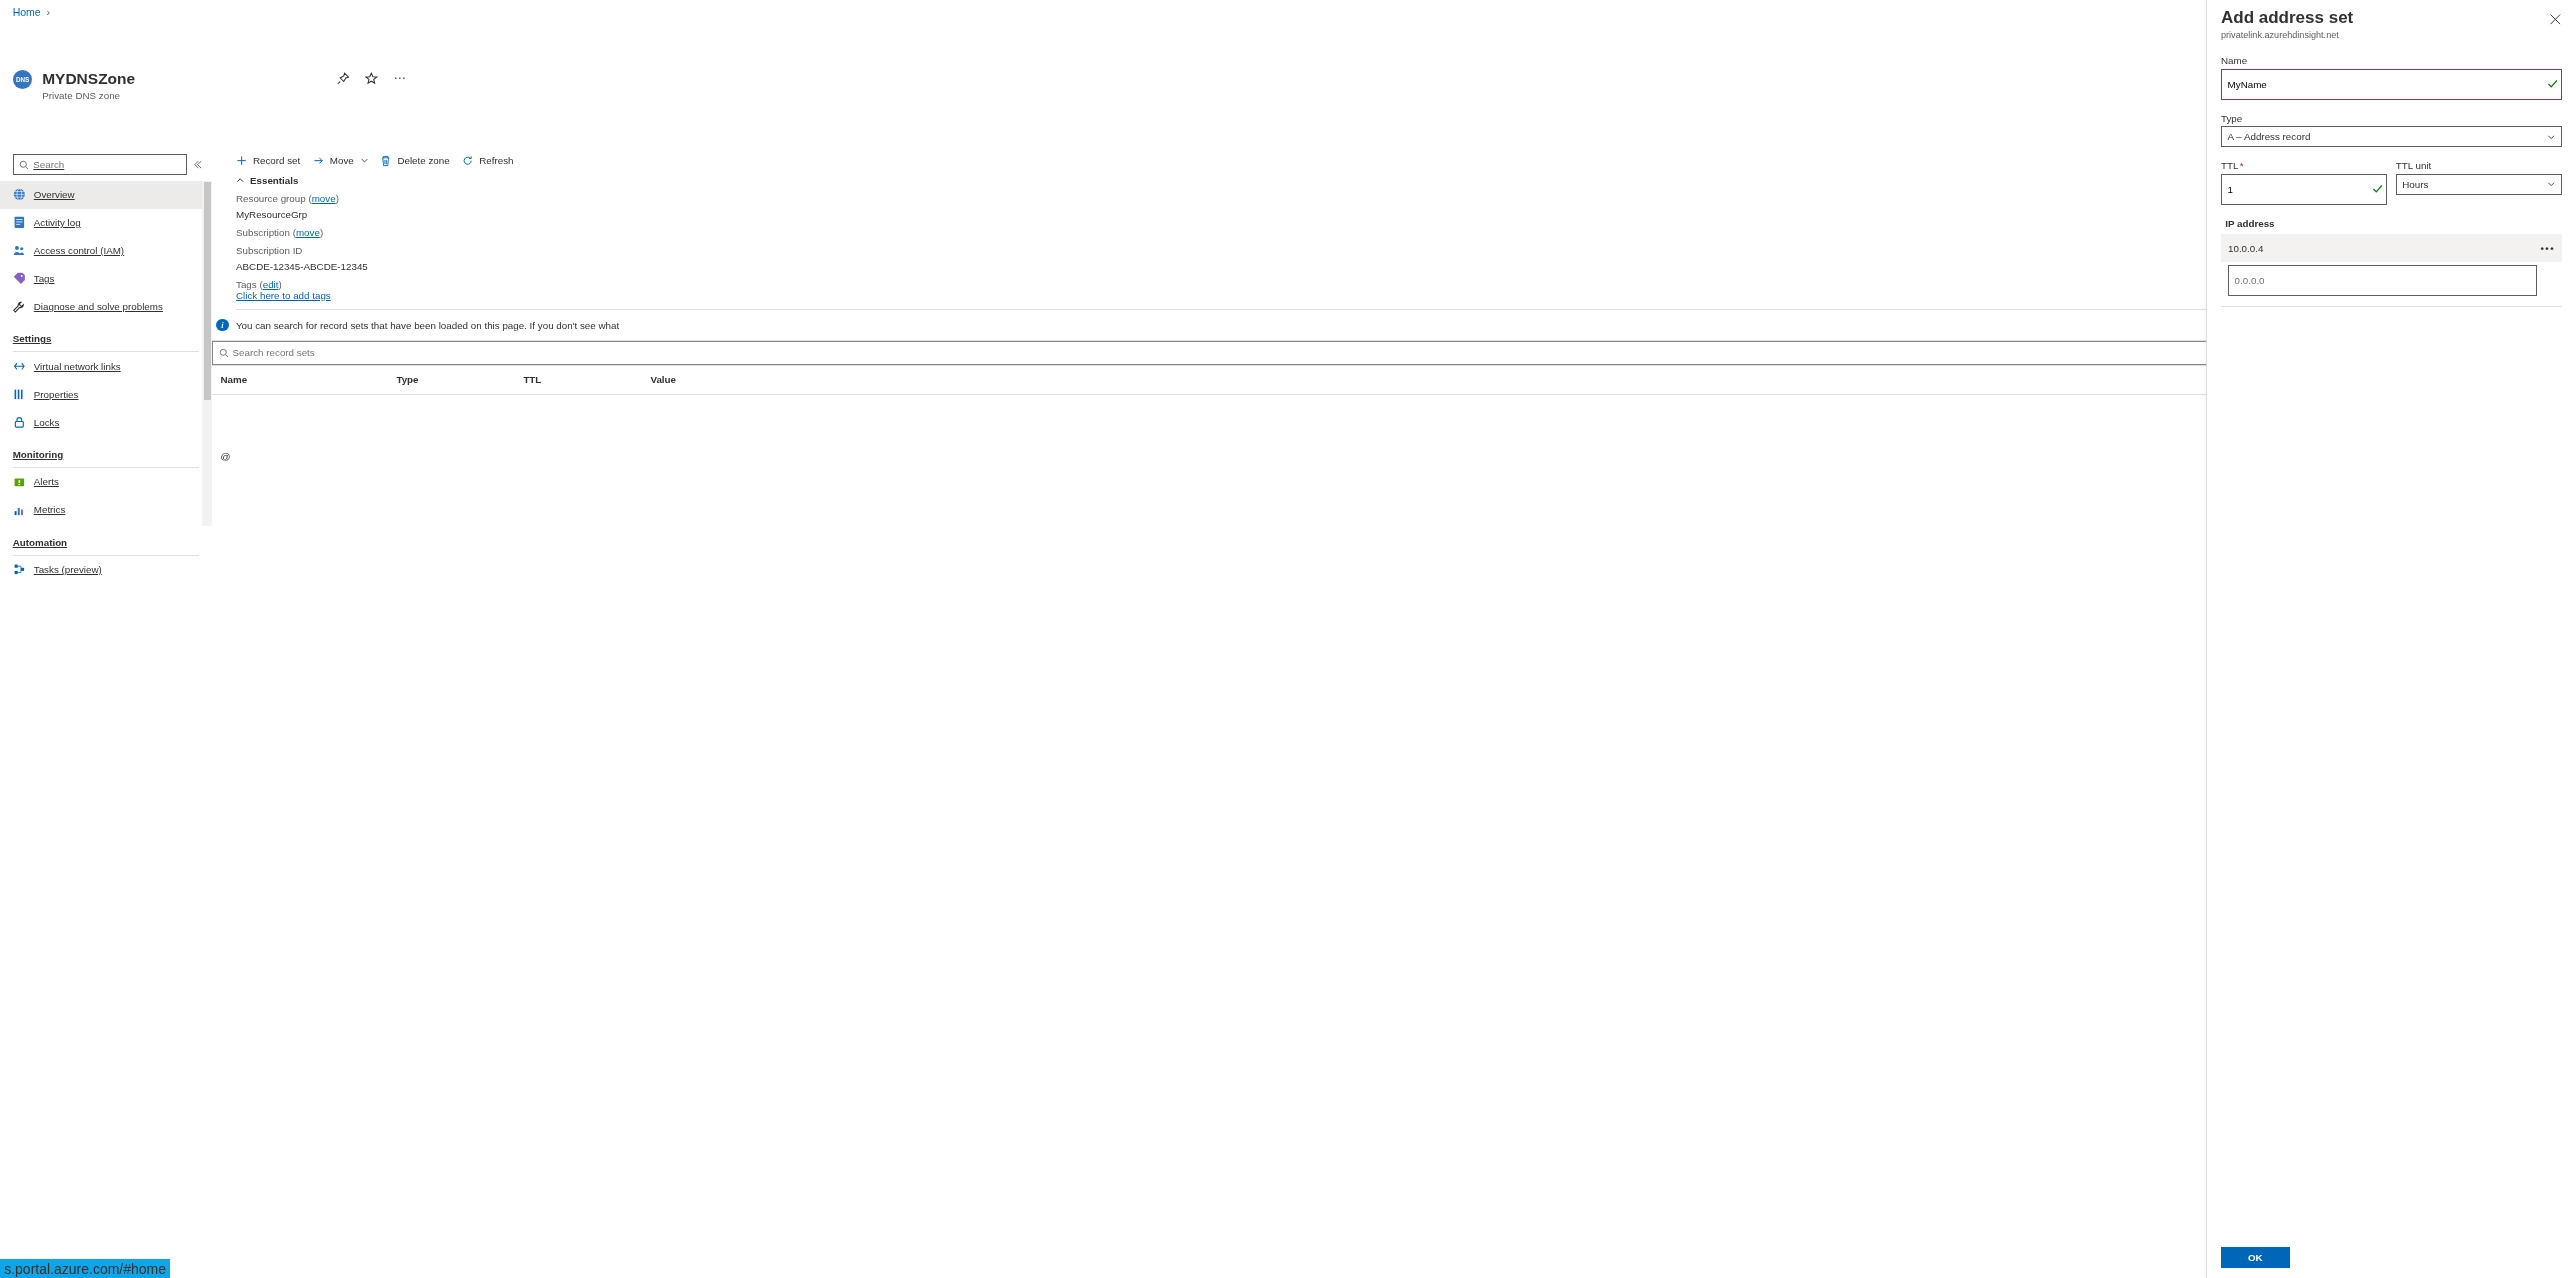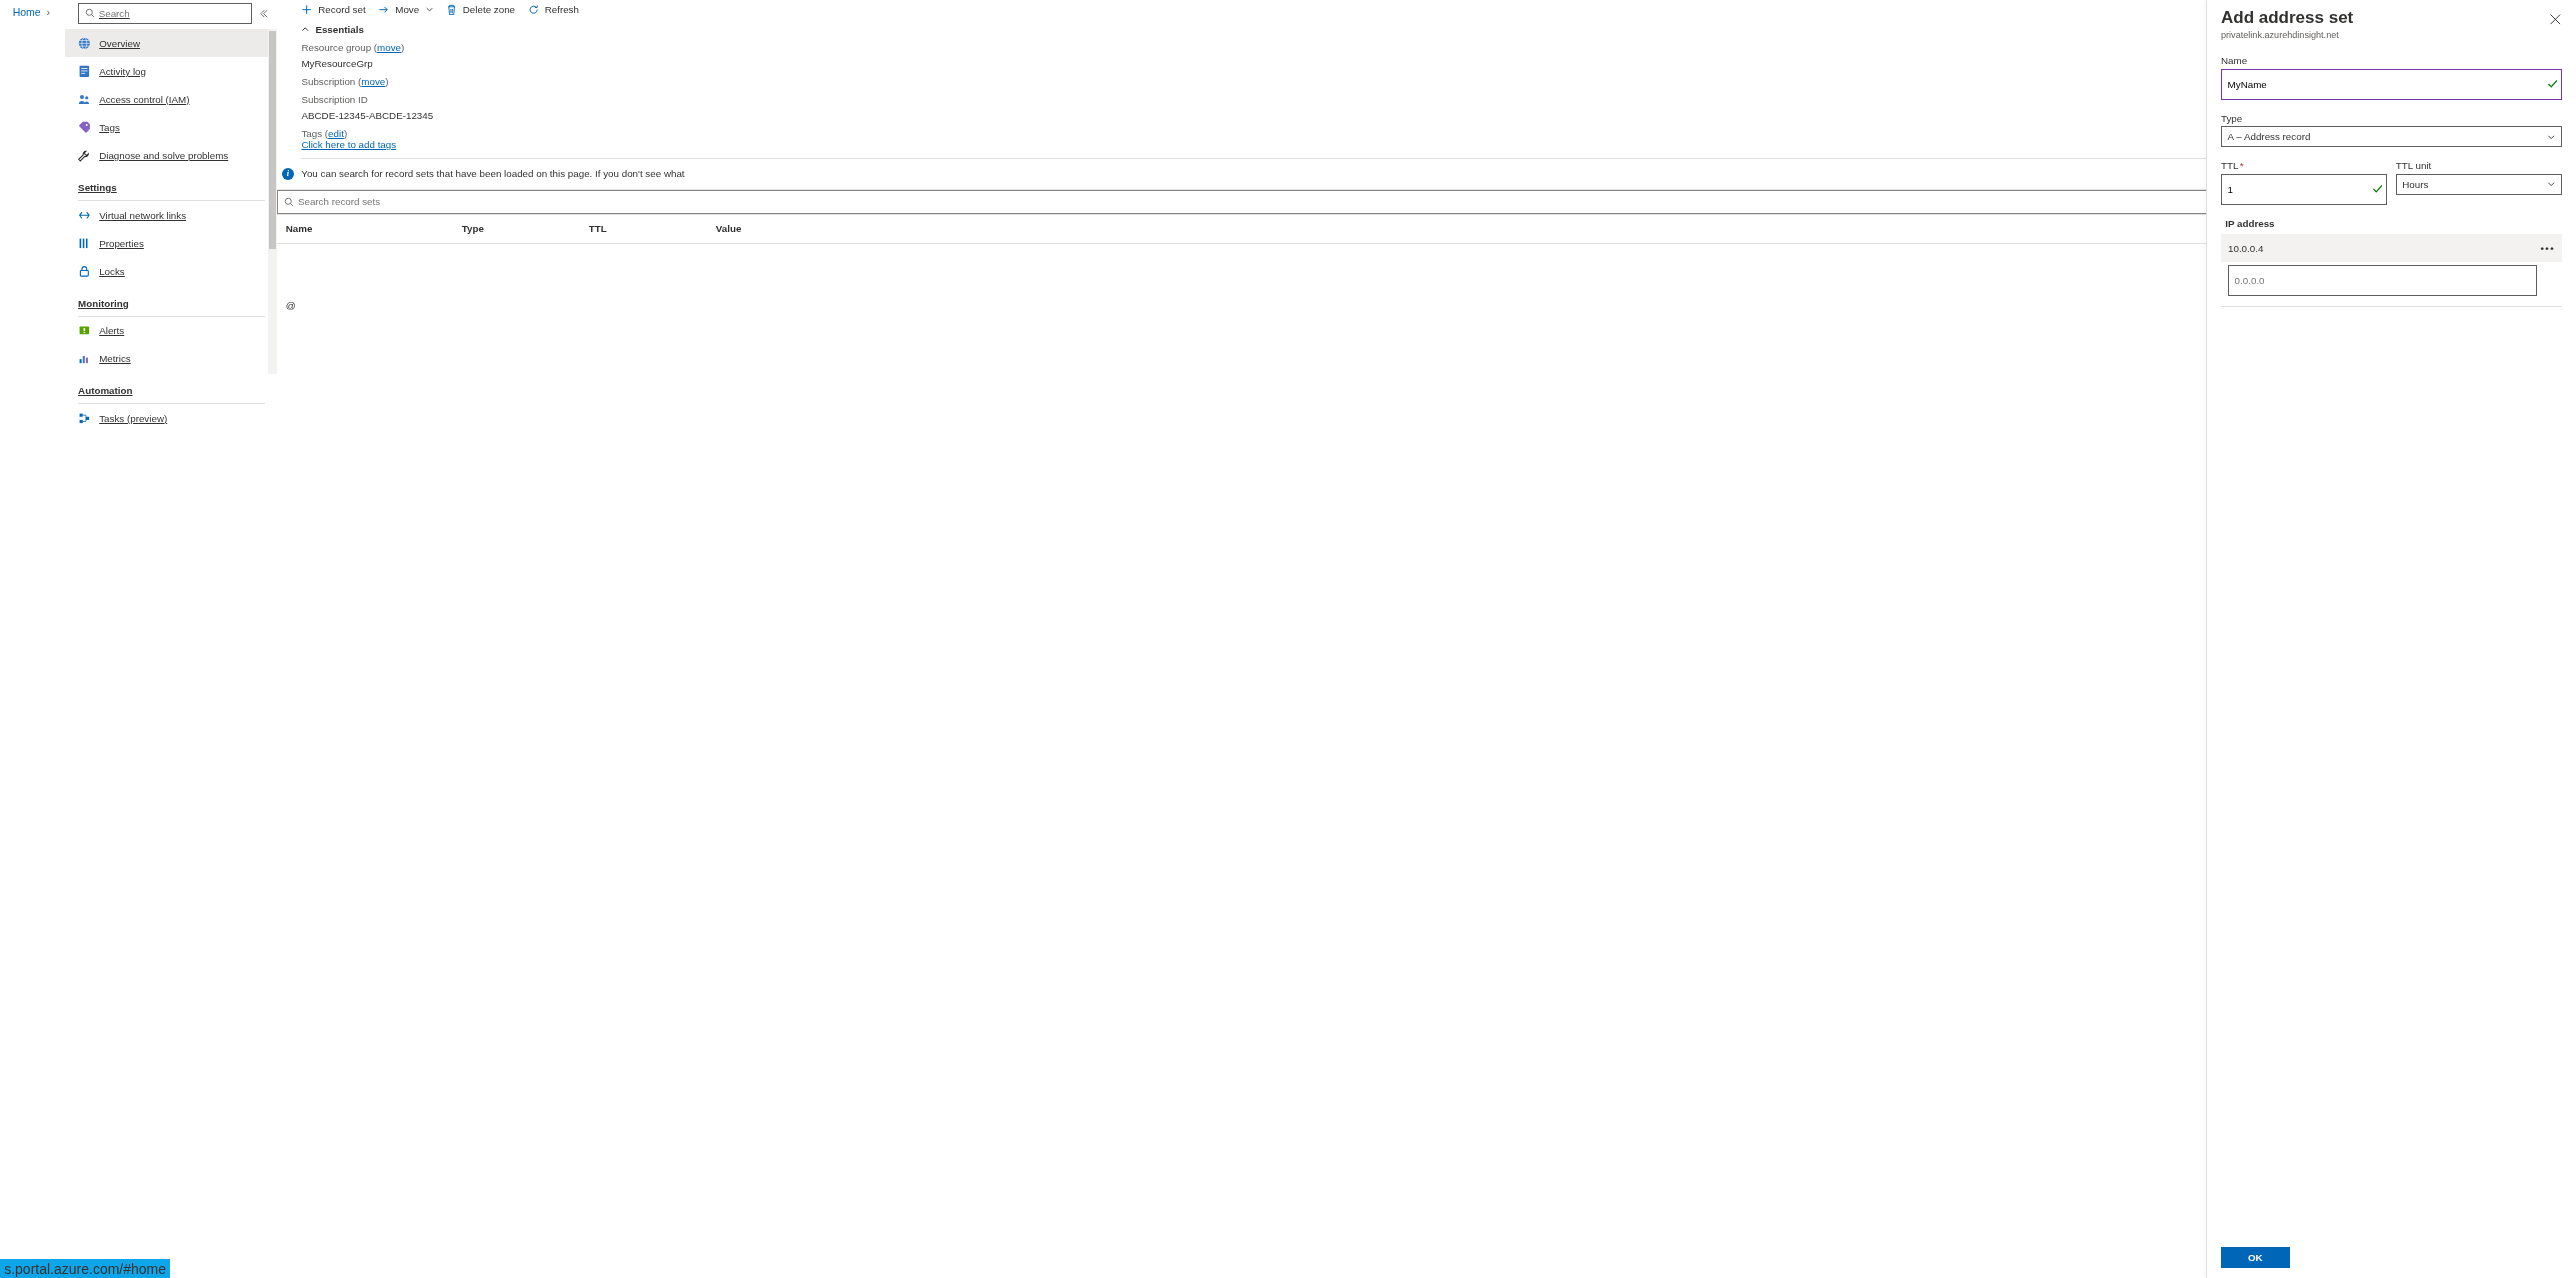--- a/index.html
+++ b/index.html
@@ -1,17 +1,17 @@
 <!DOCTYPE html>
 <html style="font-size:11.3px"><head>
 <meta charset="utf-8">
 <style>
   * { box-sizing: border-box; margin: 0; padding: 0; font-family: "Segoe UI", -apple-system, BlinkMacSystemFont, Arial, sans-serif; }
   body { font-size: 9.8px; color: #323130; background: #fff; overflow: hidden; }
-  .app { display: flex; flex-direction: row; height: 100vh; }
+  .app { display: flex; flex-direction: column; height: 100vh; gap: 45px; }
 
   
   .breadcrumb { padding: 5.6px 12.7px 2.8px; font-size: 10.5px; }
   .breadcrumb a { color: #0067b8; text-decoration: none; }
   .breadcrumb .sep { color: #605e5c; margin: 0 2.8px; }
 
   
   .header { display: flex; align-items: flex-start; padding: 4.2px 12.7px 5.6px; }
   .dns-icon { width: 19.7px; height: 19.7px; border-radius: 50%; background: #3275c5; display: flex; align-items: center; justify-content: center; color: #fff; font-size: 6.3px; font-weight: 600; flex-shrink: 0; }
   .header-titles { margin-left: 9.8px; flex: 0 0 auto; min-width: 253px; }
@@ -119,20 +119,40 @@
 </head>
 <body>
 
 <div class="app">
 
   <div class="breadcrumb">
     <a href="#">Home</a>
     <span class="sep">›</span>
   </div>
 
+  <div class="header">
+    <div class="dns-icon">DNS</div>
+    <div class="header-titles">
+      <h1>MYDNSZone</h1>
+      <div class="subtitle">Private DNS zone</div>
+    </div>
+    <div class="header-icons">
+      <span class="hdr-ico">
+        <svg viewBox="0 0 16 16" fill="none" stroke="currentColor" stroke-width="1.3">
+            <path d="M9.5 1.5 14.5 6.5 11 7.5 8.5 12 4 7.5 8.5 5 9.5 1.5Z M4 12 1 15"></path>
+          </svg>
+      </span>
+      <span class="hdr-ico">
+        <svg viewBox="0 0 16 16" fill="none" stroke="currentColor" stroke-width="1.3">
+            <path d="M8 1.5 10 6 14.8 6.3 11 9.4 12.2 14.2 8 11.6 3.8 14.2 5 9.4 1.2 6.3 6 6Z"></path>
+          </svg>
+      </span>
+      <span class="hdr-ico" style="font-size:12.7px; line-height:7px; width:auto;">…</span>
+    </div>
+  </div>
 
   <div class="body">
 
     <div class="sidebar-wrap">
       <div class="sidebar-search-row">
         <div class="menu-search">
           <svg viewBox="0 0 16 16" fill="none" stroke="currentColor" stroke-width="1.4">
               <circle cx="7" cy="7" r="5"></circle>
               <path d="M11 11 15 15"></path>
             </svg>

